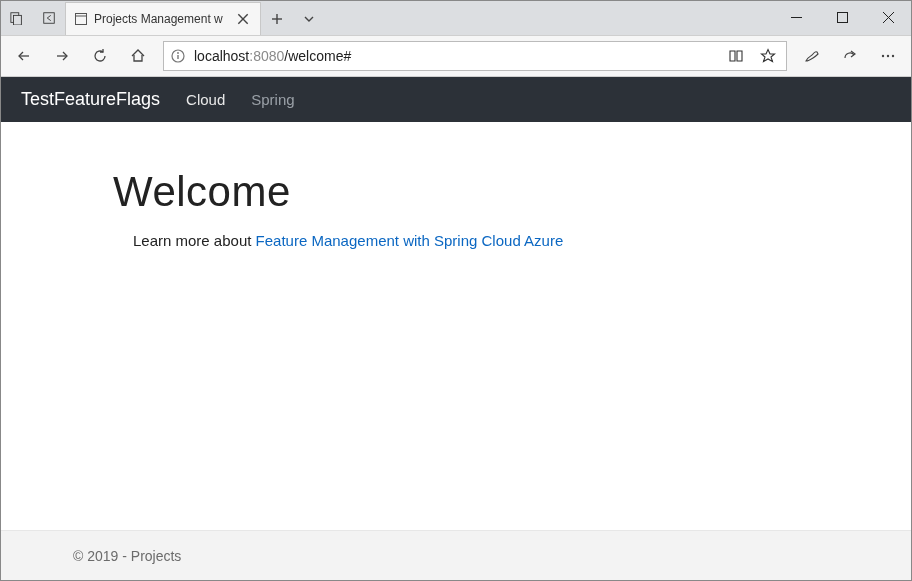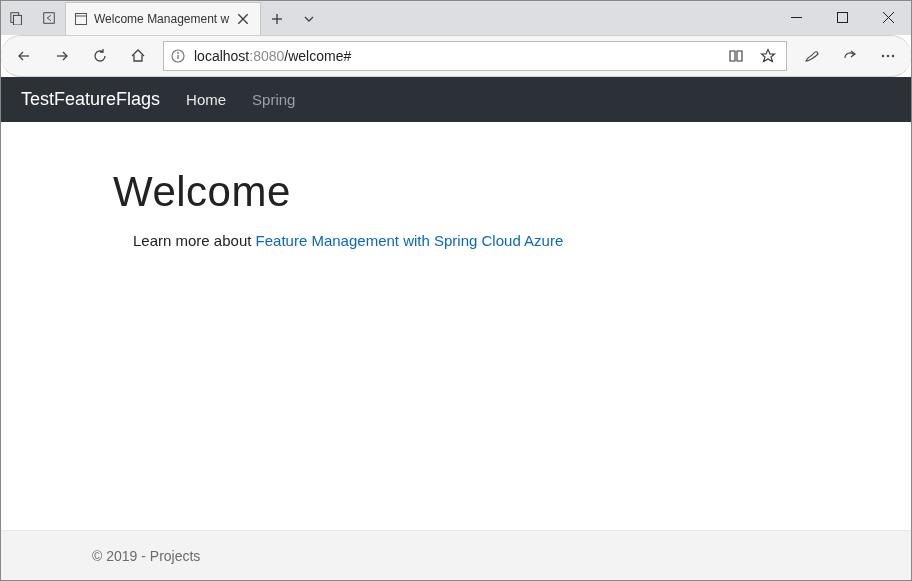--- a/index.html
+++ b/index.html
@@ -23,21 +23,21 @@
     width: 32px; height: 33px; display: flex; align-items: center; justify-content: center; color: #444;
   }
   .tb-spacer { flex: 1; }
   .win-ctrl { display: flex; }
   .win-btn { width: 46px; height: 33px; display: flex; align-items: center; justify-content: center; color: #222; }
   .win-btn svg { width: 11px; height: 11px; }
 
   
   .toolbar {
     height: 42px; background: #f6f6f6; border-top: 1px solid #cfcfcf; border-bottom: 1px solid #cfcfcf;
-    display: flex; align-items: center; padding: 0 6px; gap: 4px; border-radius: 20px;
+    display: flex; align-items: center; padding: 0 6px; gap: 4px;
   }
   .nav-btn { width: 34px; height: 34px; border-radius: 0; display: flex; align-items: center; justify-content: center; color: #444; }
   .nav-btn svg { width: 16px; height: 16px; }
   .addrwrap {
     flex: 1; height: 30px; background: #fff; border: 1px solid #bbb; display: flex; align-items: center;
     margin: 0 4px; padding: 0 6px; gap: 8px;
   }
   .addrwrap .info-icon { width: 16px; height: 16px; display: inline-flex; align-items: center; justify-content: center; color: #777; }
   .addrwrap .url { font-size: 14px; color: #8a8a8a; }
   .addrwrap .url .host { color: #222; }
@@ -55,21 +55,21 @@
   }
   .navbar .brand { color: #fff; font-size: 18px; font-weight: 400; }
   .navbar .navlink { color: #e9e9e9; text-decoration: none; font-size: 15px; }
   .navbar .navlink.muted { color: #9aa0a7; }
   .content { flex: 1; padding: 46px 16px 0 112px; color: #222; }
   .content h1 { font-size: 42px; font-weight: 400; letter-spacing: .5px; margin-bottom: 16px; }
   .content p { font-size: 15px; color: #222; margin-left: 20px; }
   .content a.more { color: #0b67c2; text-decoration: none; }
   .footer {
     height: 50px; background: #f3f3f3; border-top: 1px solid #e7e7e7; display: flex; align-items: center;
-    padding-left: 91px; color: #6b6b6b; font-size: 14px;
+    padding-left: 72px; color: #6b6b6b; font-size: 14px;
   }
 </style>
 </head>
 <body>
 
 <div class="titlebar">
   <div class="tb-left">
     <div class="tb-btn">
       <svg viewBox="0 0 16 16">
           <rect x="1" y="2" width="9" height="11" fill="none" stroke="currentColor"></rect>
@@ -85,21 +85,21 @@
   </div>
 
   <div class="tabgroup">
     <div class="tab">
       <span class="page-icon">
         <svg viewBox="0 0 14 14">
             <rect x="1.5" y="1.5" width="11" height="11" fill="none" stroke="currentColor"></rect>
             <line x1="1.5" y1="4" x2="12.5" y2="4" stroke="currentColor"></line>
           </svg>
       </span>
-      <span class="title">Welcome Management w</span>
+      <span class="title">Projects Management w</span>
       <span class="close">
         <svg viewBox="0 0 12 12">
             <line x1="2" y1="2" x2="10" y2="10" stroke="currentColor" stroke-width="1.2"></line>
             <line x1="10" y1="2" x2="2" y2="10" stroke="currentColor" stroke-width="1.2"></line>
           </svg>
       </span>
     </div>
     <div class="newtab">
       <svg viewBox="0 0 14 14" width="14" height="14">
           <line x1="7" y1="2" x2="7" y2="12" stroke="currentColor" stroke-width="1.4"></line>
@@ -201,21 +201,21 @@
         <circle cx="3" cy="8" r="1.2" fill="currentColor"></circle>
         <circle cx="8" cy="8" r="1.2" fill="currentColor"></circle>
         <circle cx="13" cy="8" r="1.2" fill="currentColor"></circle>
       </svg>
   </div>
 </div>
 
 <div class="page">
   <div class="navbar">
     <span class="brand">TestFeatureFlags</span>
-    <a class="navlink">Home</a>
+    <a class="navlink">Cloud</a>
     <a class="navlink muted">Spring</a>
   </div>
 
   <div class="content">
     <h1>Welcome</h1>
     <p>
       <span>Learn more about </span><a class="more">Feature Management with Spring Cloud Azure</a>
     </p>
   </div>
 

